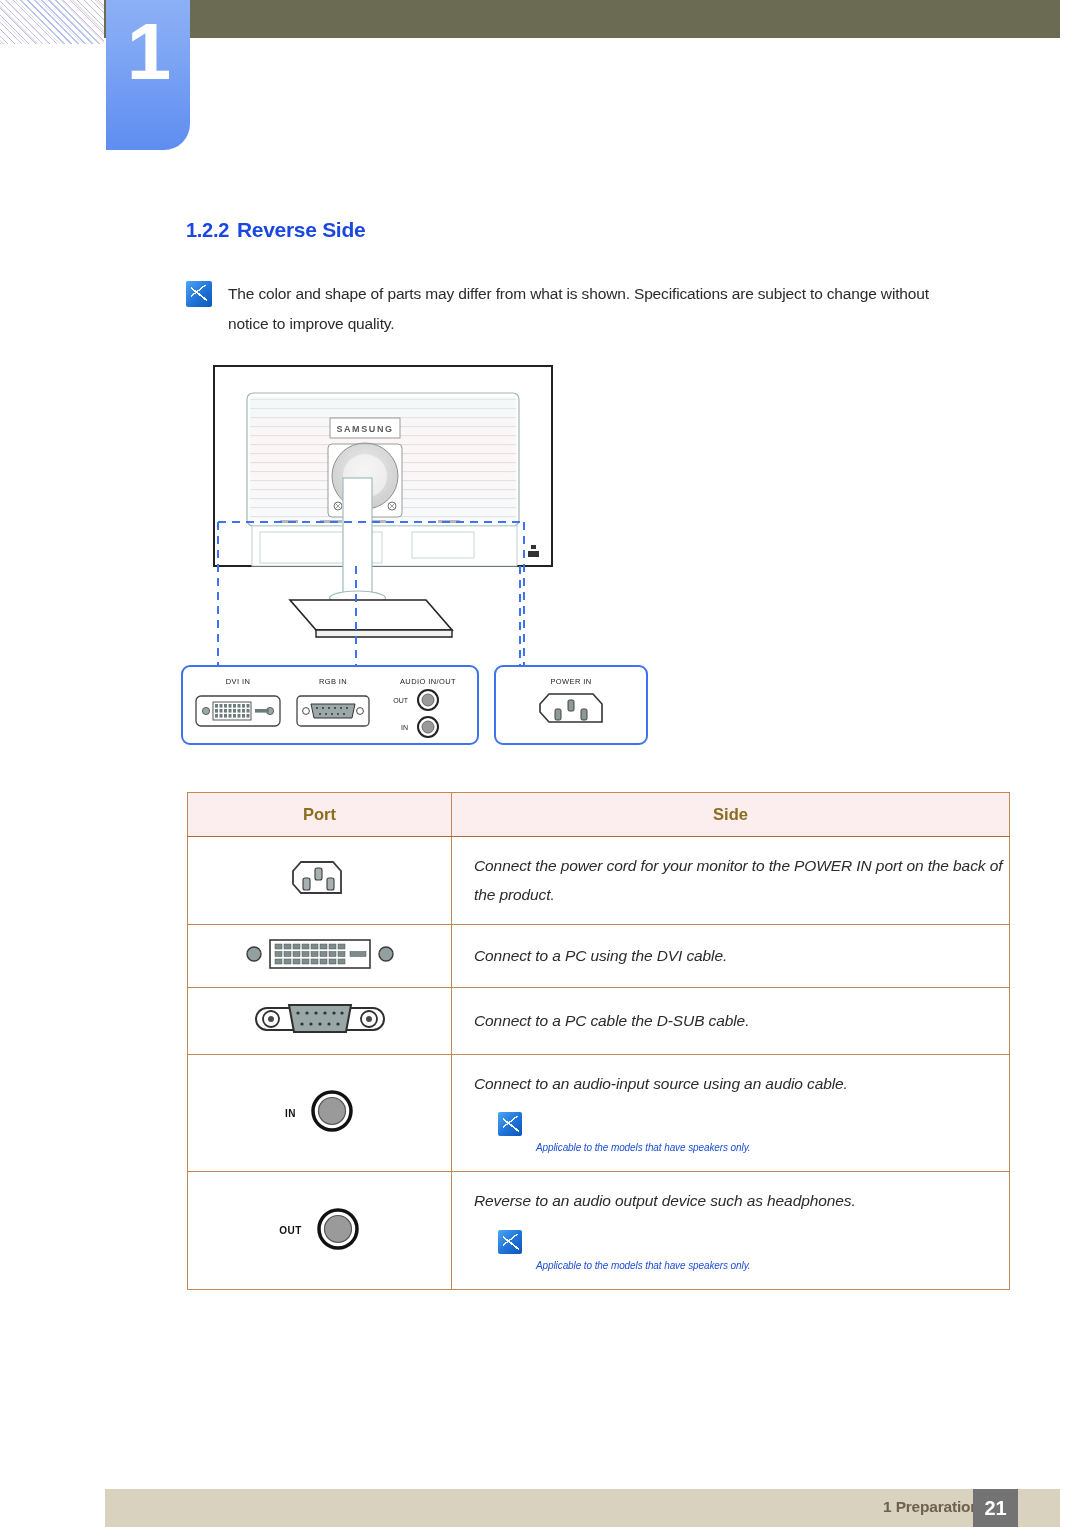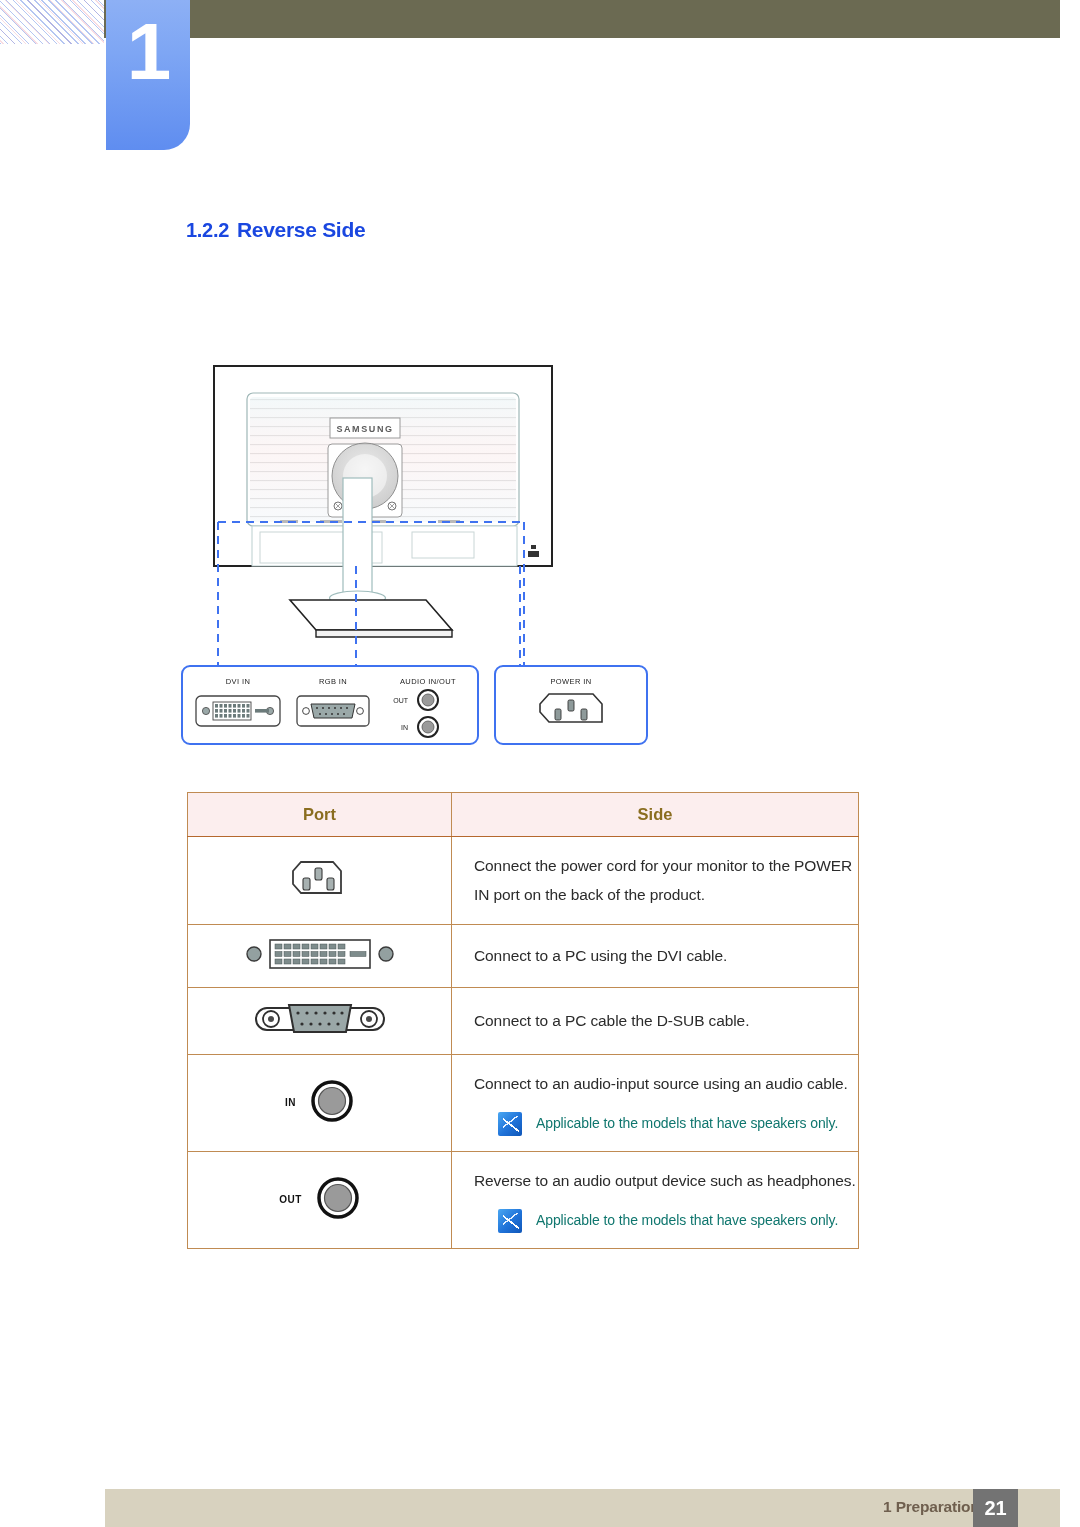--- a/index.html
+++ b/index.html
@@ -68,39 +68,39 @@
   .note-text{
     font-size:15.5px;color:#2b2b2b;line-height:1.92;letter-spacing:-.15px;
     max-width:712px;
   }
 
   
   .illus{position:absolute;left:180px;top:360px;width:720px;height:400px;}
 
   
   .porttable{
-    position:absolute;left:187px;top:792px;width:672px;
+    position:absolute;left:187px;top:792px;width:823px;
     border-collapse:collapse;
     border:1px solid #c08b52;
     table-layout:fixed;
   }
   .porttable th{
     background:#fceeee;color:#8a6d1f;font-size:16.5px;font-weight:bold;
     padding:12px 0;border:1px solid #c08b52;border-bottom:1px solid #b5682e;
     text-align:center;
   }
   .porttable td{
     border:1px solid #c08b52;vertical-align:middle;
     font-size:15.5px;color:#2b2b2b;
   }
   .col-icon{width:263px;text-align:center;padding:12px 0;}
-  .col-desc{padding:14px 0 14px 22px;line-height:1.9;letter-spacing:-.1px;}
+  .col-desc{padding:14px 0 14px 22px;line-height:1.9;letter-spacing:-.1px;font-style:italic;}
   .desc-note{display:flex;gap:14px;align-items:flex-start;margin-top:12px;padding-left:24px;}
   .desc-note .note-icon{width:24px;height:24px;flex:0 0 24px;margin-top:2px;}
-  .desc-note .dn-text{font-size:14px;color:#0f766e;}
+  .desc-note .dn-text{font-size:10px;color:#1d4ed8;margin-top:28px;}
 
   
   .footerbar{
     position:absolute;left:105px;top:1489px;width:955px;height:38px;
     background:#d8d2bf;
   }
   .footer-label{
     position:absolute;right:92px;top:1498px;
     color:#6f5f4e;font-size:15.5px;font-weight:bold;letter-spacing:-.2px;
   }
@@ -125,20 +125,24 @@
 
   <div class="chaptertab">
     <span class="chapternum">1</span>
   </div>
 
   <div class="sec-head">
     <span class="sec-num">1.2.2</span>
     <span class="sec-name">Reverse Side</span>
   </div>
 
+  <div class="note-row">
+    <div class="note-icon"></div>
+    <div class="note-text">The color and shape of parts may differ from what is shown. Specifications are subject to change without notice to improve quality.</div>
+  </div>
 
   <div class="illus">
     <svg width="720" height="400" viewBox="0 0 720 400" xmlns="http://www.w3.org/2000/svg">
       <defs>
         <pattern id="vent" width="6" height="9" patternUnits="userSpaceOnUse">
           <rect width="6" height="9" fill="#ffffff"></rect>
           <rect y="3" width="6" height="1.1" fill="#d6d6d6"></rect>
         </pattern>
         <pattern id="vent2" width="6" height="9" patternUnits="userSpaceOnUse">
           <rect width="6" height="9" fill="#ffffff"></rect>

